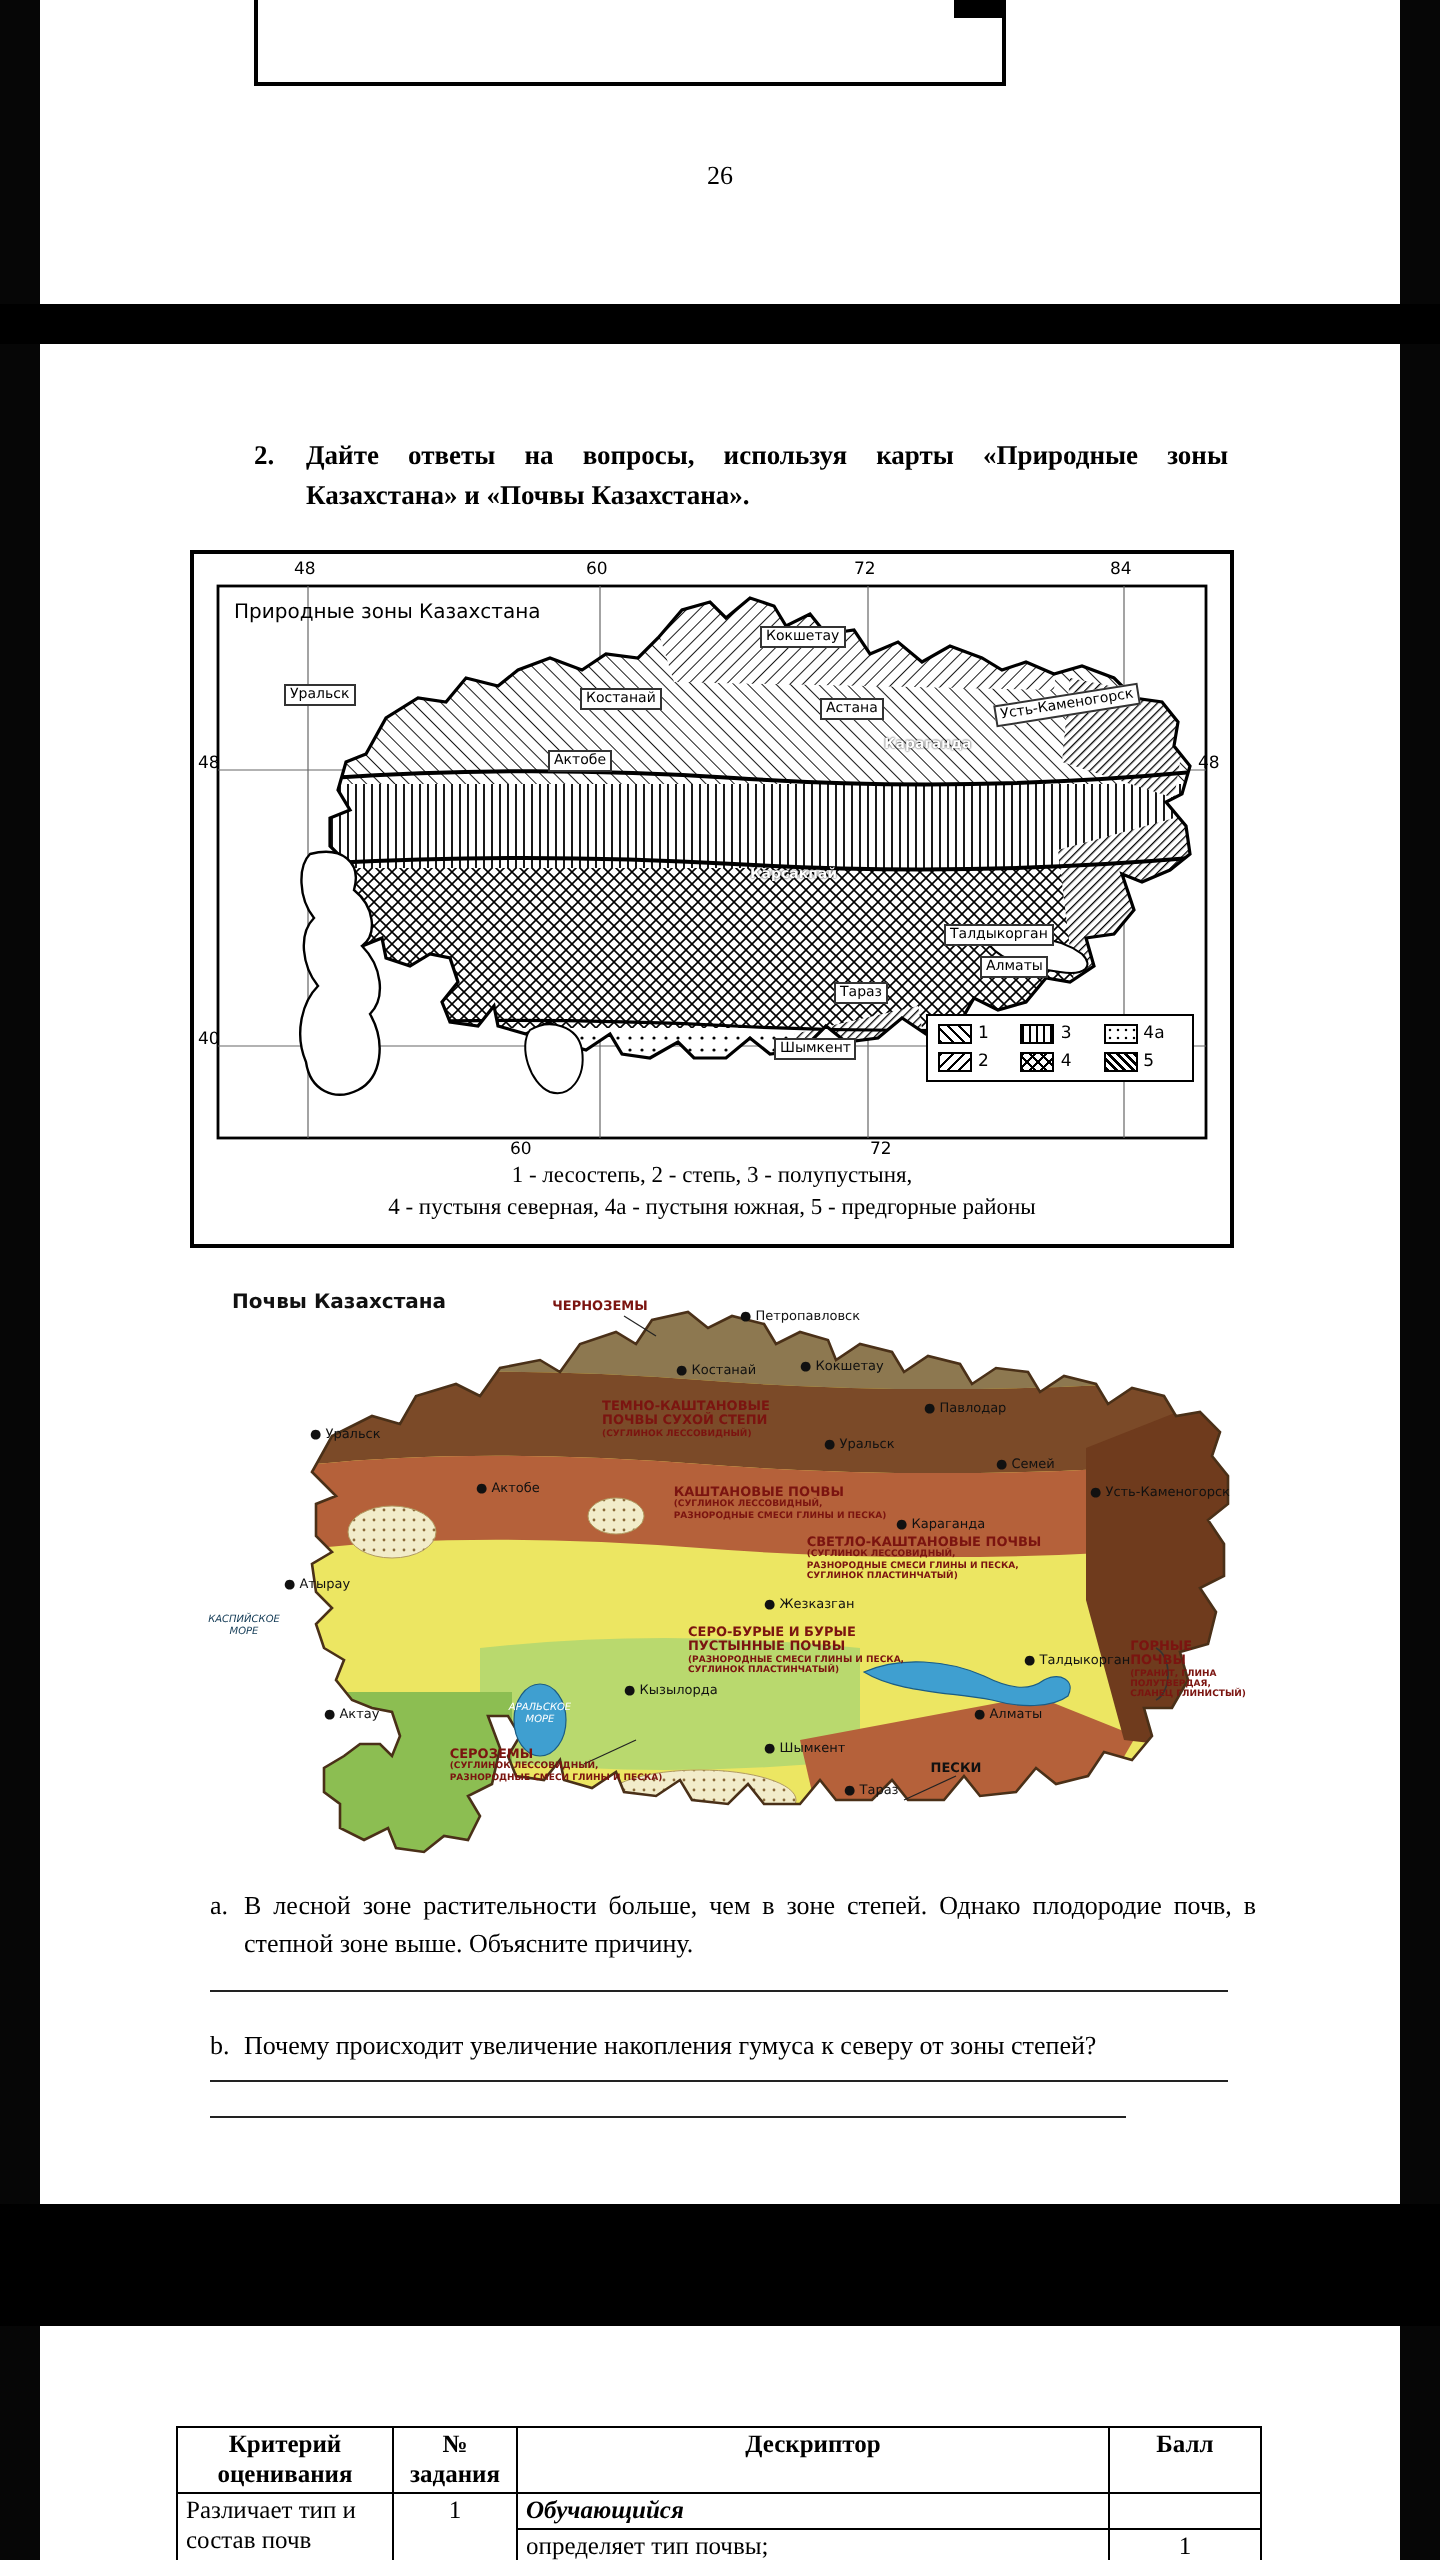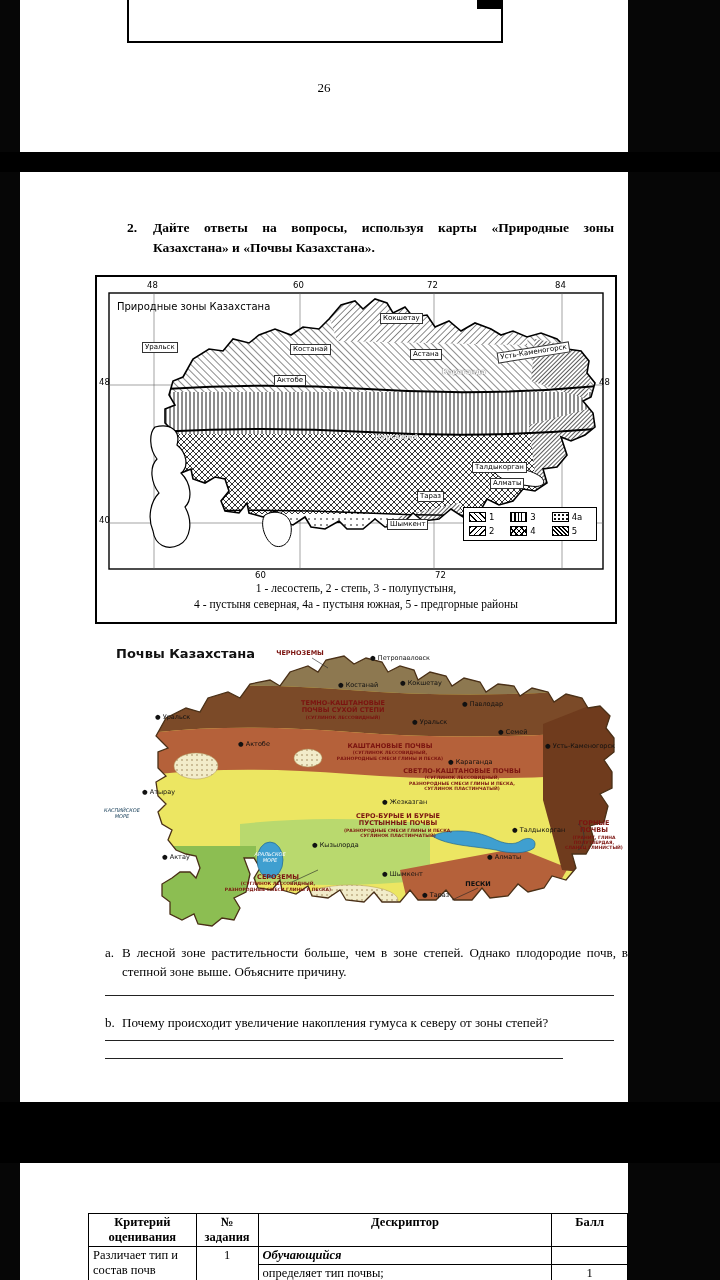--- a/index.html
+++ b/index.html
@@ -1,18 +1,18 @@
 <!DOCTYPE html>
 <html><head>
 <meta charset="utf-8">
 <style>
   html,body{margin:0;padding:0;background:#000;}
   #screen{position:relative;width:720px;height:1280px;background:#060606;overflow:hidden;
           font-family:"Liberation Serif","DejaVu Serif",serif;color:#000;}
-  .page{position:absolute;left:20px;width:608px;background:#fff;}
+  .page{position:absolute;left:20px;width:680px;background:#fff;}
   .pageTop{top:0;height:152px;}
   .pageMain{top:172px;height:930px;}
   .pageBottom{top:1163px;height:117px;overflow:hidden;}
   .sep{position:absolute;left:0;width:720px;background:#000;}
 
   
   .prevBox{position:absolute;left:107px;top:-3px;width:376px;height:46px;border:2px solid #000;border-top:none;box-sizing:border-box;}
   .prevCell{position:absolute;top:0;right:0;width:24px;height:12px;background:#000;}
   .pageNum{position:absolute;top:80px;left:0;width:100%;text-align:center;font-size:13px;}
 
@@ -41,22 +41,22 @@
                repeating-linear-gradient(135deg,#000 0 1px,#fff 1px 4px);}
   .p4a{background-image:radial-gradient(#000 0.7px,transparent 0.8px);background-size:4px 4px;background-color:#fff;}
   .p5{background:repeating-linear-gradient(45deg,#000 0 1.4px,#fff 1.4px 3px);}
   .m1cap{position:absolute;left:0;width:100%;text-align:center;
          font-family:"Liberation Serif",serif;font-size:11.5px;}
 
   
   .map2{position:absolute;left:80px;top:466px;width:525px;height:302px;
         font-family:"DejaVu Sans","Liberation Sans",sans-serif;}
   .map2 svg{position:absolute;left:0;top:0;}
-  .m2title{position:absolute;left:16px;top:8px;font-size:13px;font-weight:bold;color:#111;}
-  .soilLbl{position:absolute;transform:translateX(-50%);text-align:center;color:#7b1410;
+  .m2title{position:absolute;left:16px;top:8px;font-size:10px;font-weight:bold;color:#111;}
+  .soilLbl{position:absolute;transform:translateX(-50%);color:#7b1410;
            font-weight:bold;font-size:6.5px;line-height:1.15;white-space:nowrap;}
   .soilLbl .sub{font-size:4.5px;font-weight:600;}
   .blackLbl{color:#111;}
   .m2city{position:absolute;font-size:6.5px;color:#111;white-space:nowrap;}
   .seaLbl{position:absolute;transform:translateX(-50%);text-align:center;font-size:5px;
           font-style:italic;color:#123a55;line-height:1.15;white-space:nowrap;}
   .seaLight{color:#fff;}
 
   
   .docq{position:absolute;left:85px;width:523px;box-sizing:border-box;padding-left:17px;

